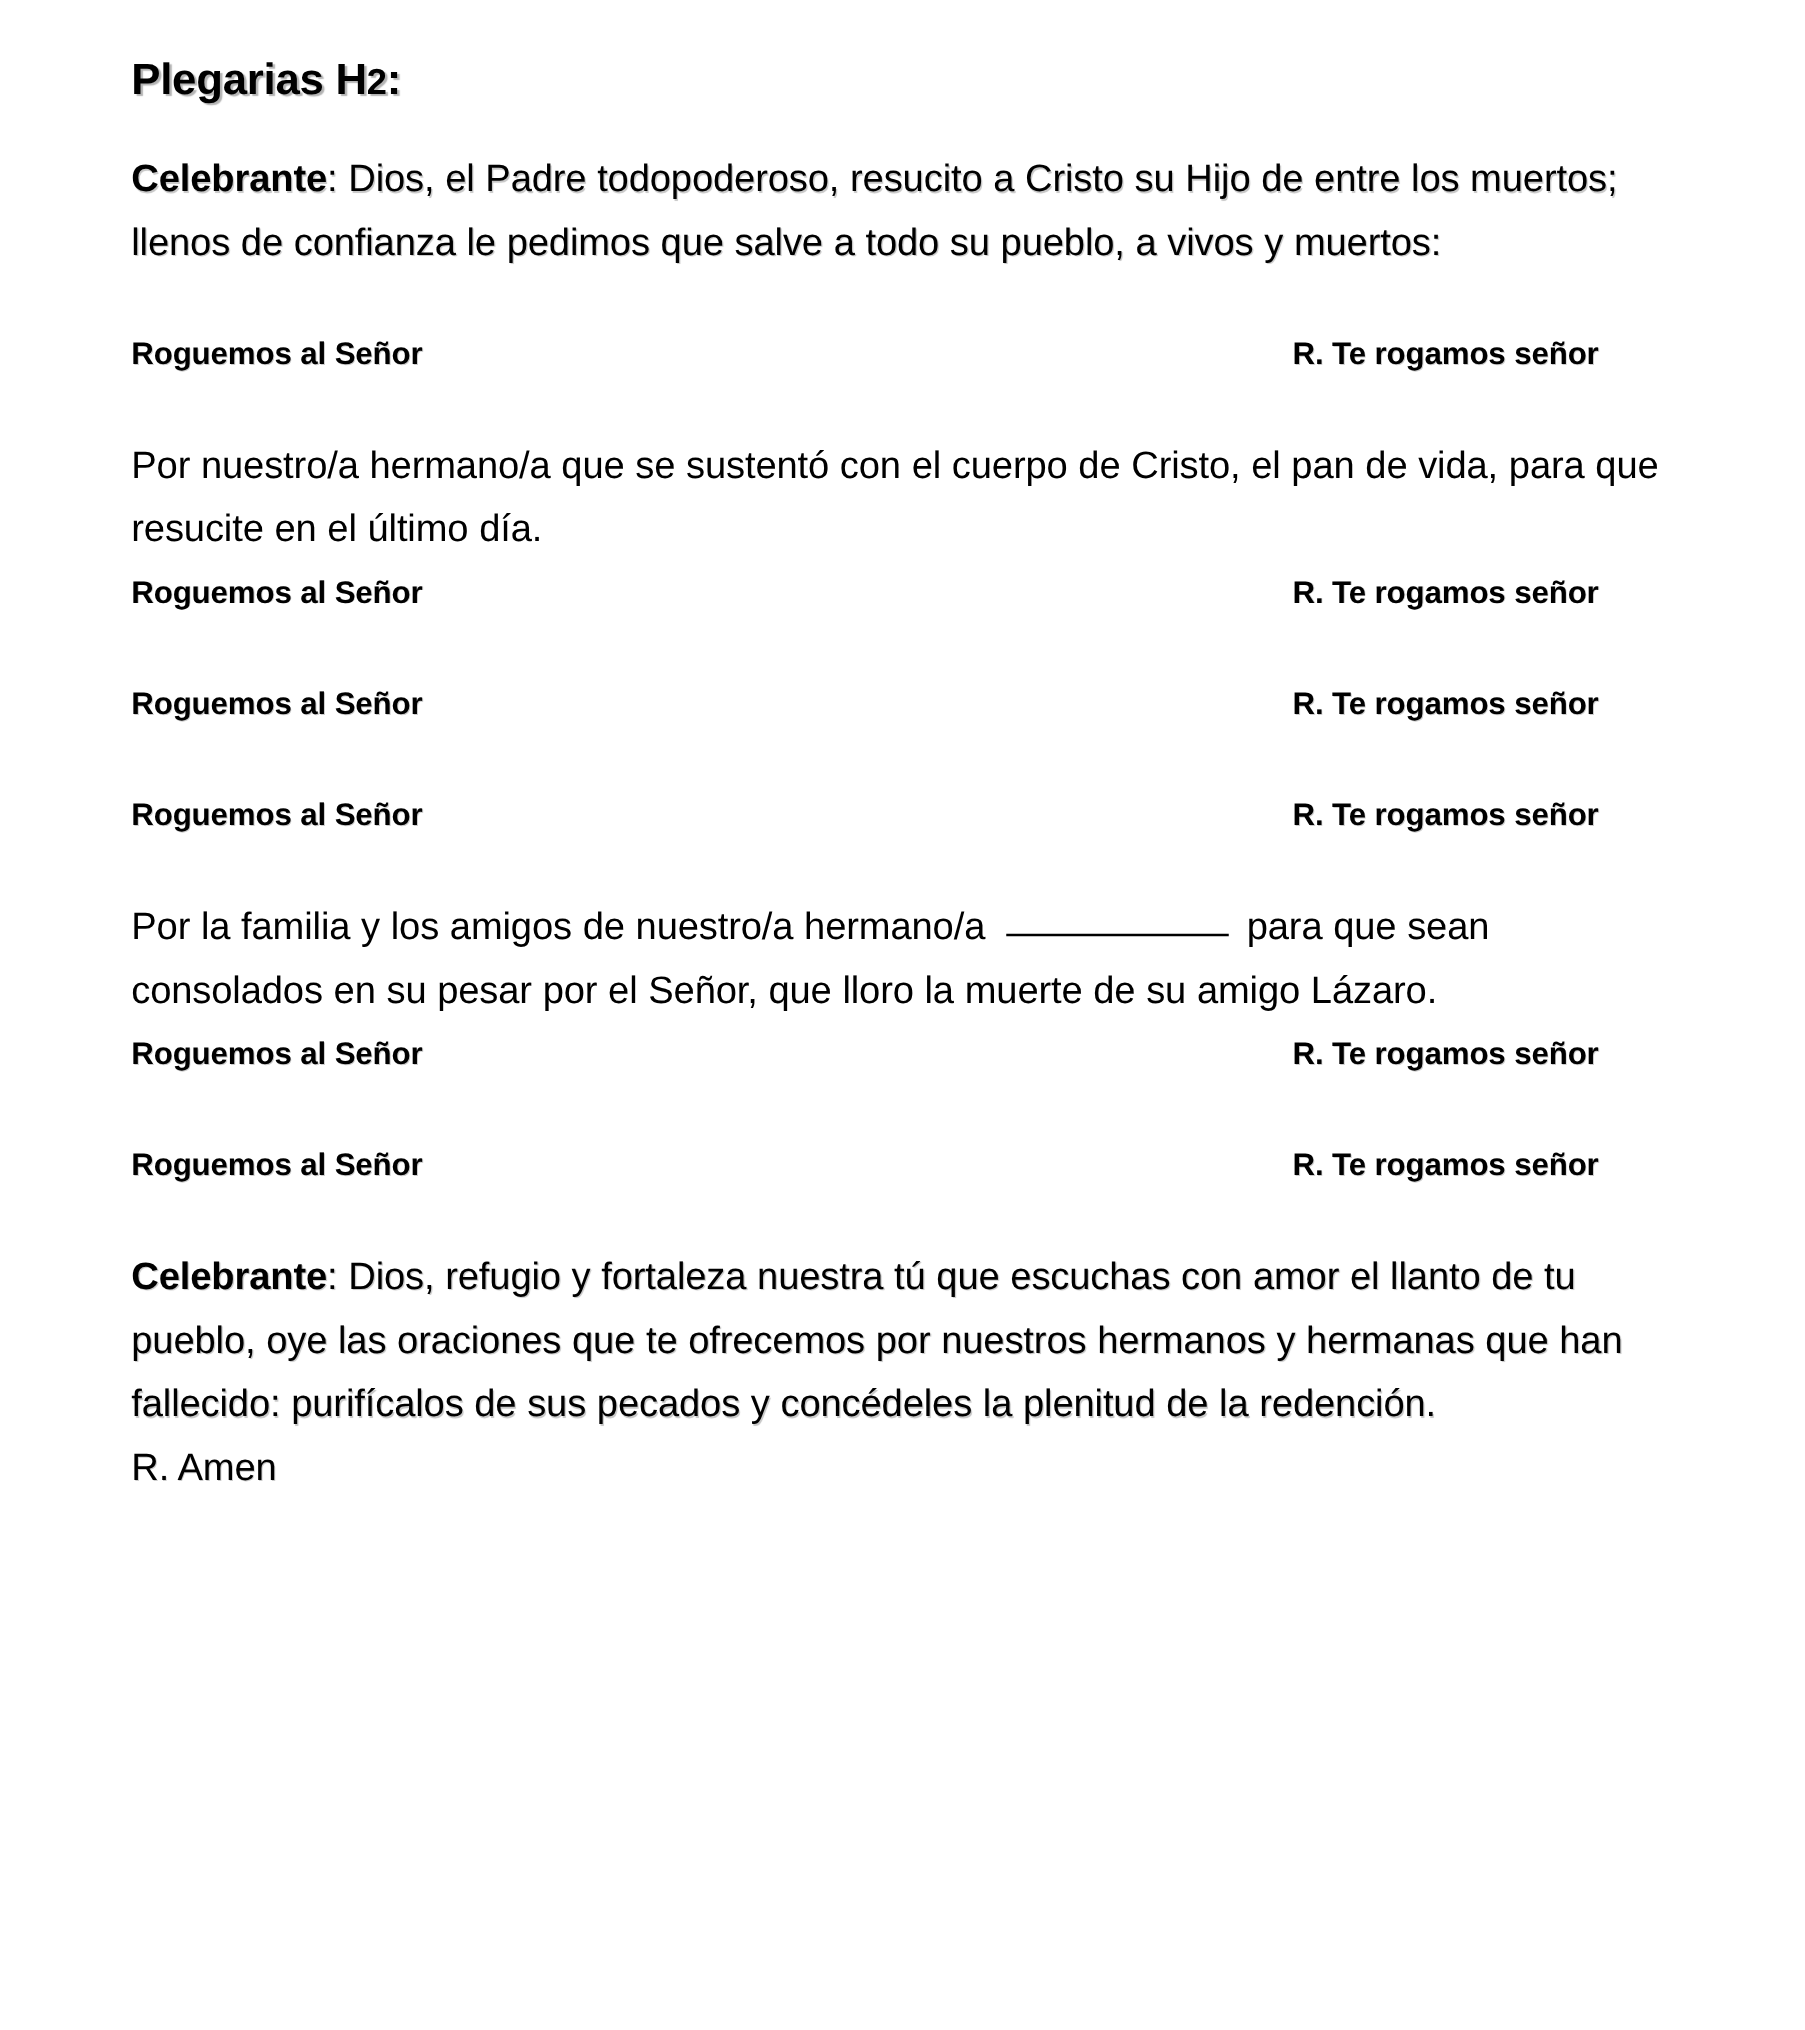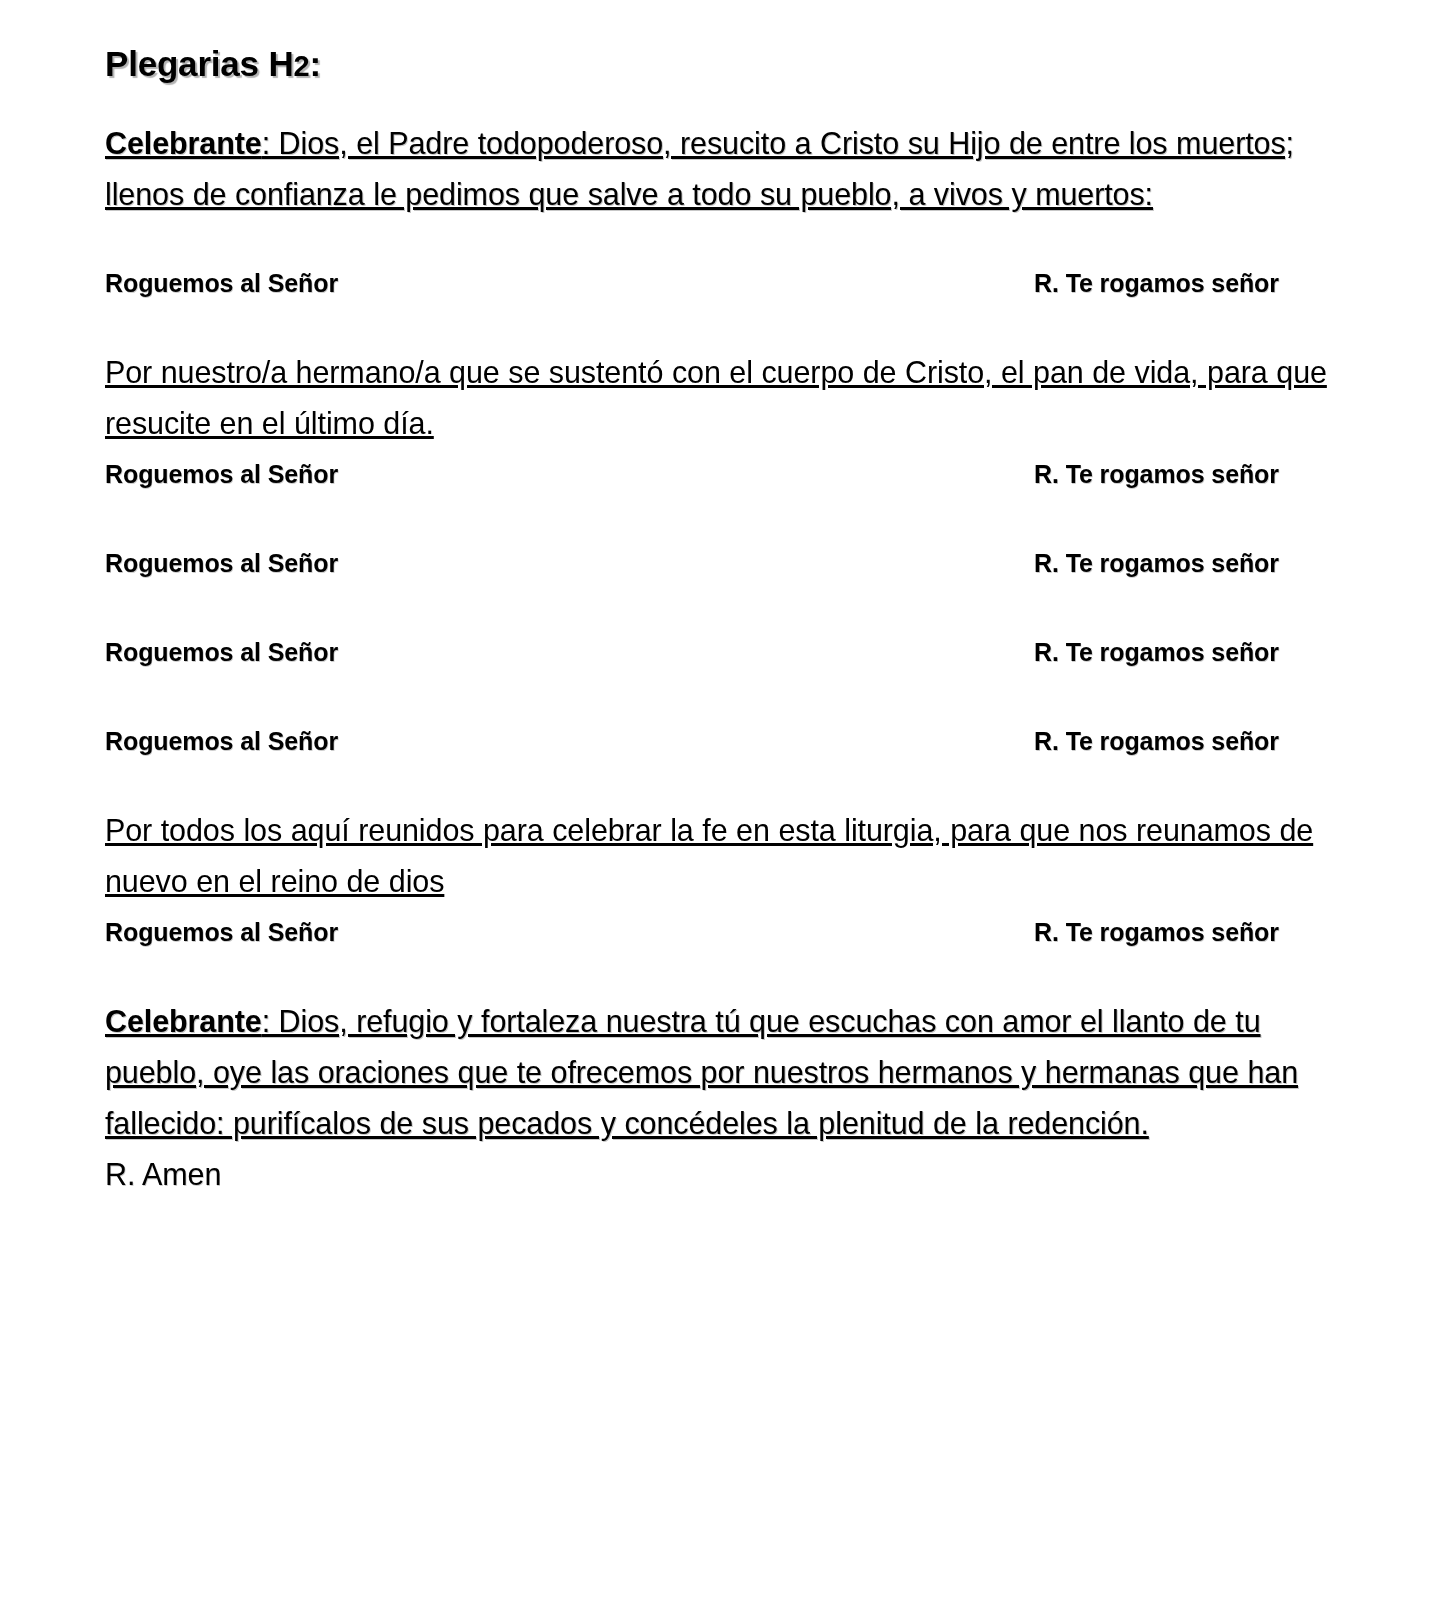--- a/index.html
+++ b/index.html
@@ -37,21 +37,20 @@
     font-size: 29px;
   }
 
   
   .para {
     font-size: 30.5px;
     line-height: 51px;
     margin: 0;
     letter-spacing: -0.1px;
     word-spacing: 0.2px;
-    text-decoration: underline;
   }
   .para.speaker-para {
     text-shadow: 1px 1px 0.6px rgba(0,0,0,0.22);
   }
   .speaker {
     font-weight: bold;
   }
 
   
   .block {
@@ -146,29 +145,29 @@
 
   <div class="block petition">
     <div class="response-row">
       <span class="call">Roguemos al Señor</span>
       <span class="spacer"></span>
       <span class="resp">R. Te rogamos señor</span>
     </div>
   </div>
 
   <div class="block petition">
+    <p class="para"><span>Por la familia y los amigos de nuestro/a hermano/a </span><span class="blank mid"></span><span> para que sean consolados en su pesar por el Señor, que lloro la muerte de su amigo Lázaro.</span></p>
     <div class="response-row">
       <span class="call">Roguemos al Señor</span>
       <span class="spacer"></span>
       <span class="resp">R. Te rogamos señor</span>
     </div>
   </div>
 
   <div class="block petition">
-    <p class="para"><span>Por todos los aquí reunidos para celebrar la fe en esta liturgia, para que nos reunamos de nuevo en el reino de dios</span></p>
     <div class="response-row">
       <span class="call">Roguemos al Señor</span>
       <span class="spacer"></span>
       <span class="resp">R. Te rogamos señor</span>
     </div>
   </div>
 
   <div class="block">
     <p class="para speaker-para"><span class="speaker">Celebrante</span><span>: Dios, refugio y fortaleza nuestra tú que escuchas con amor el llanto de tu pueblo, oye las oraciones que te ofrecemos por nuestros hermanos y hermanas que han fallecido: purifícalos de sus pecados y concédeles la plenitud de la redención.</span></p>
     <div class="closing-line">R. Amen</div>

